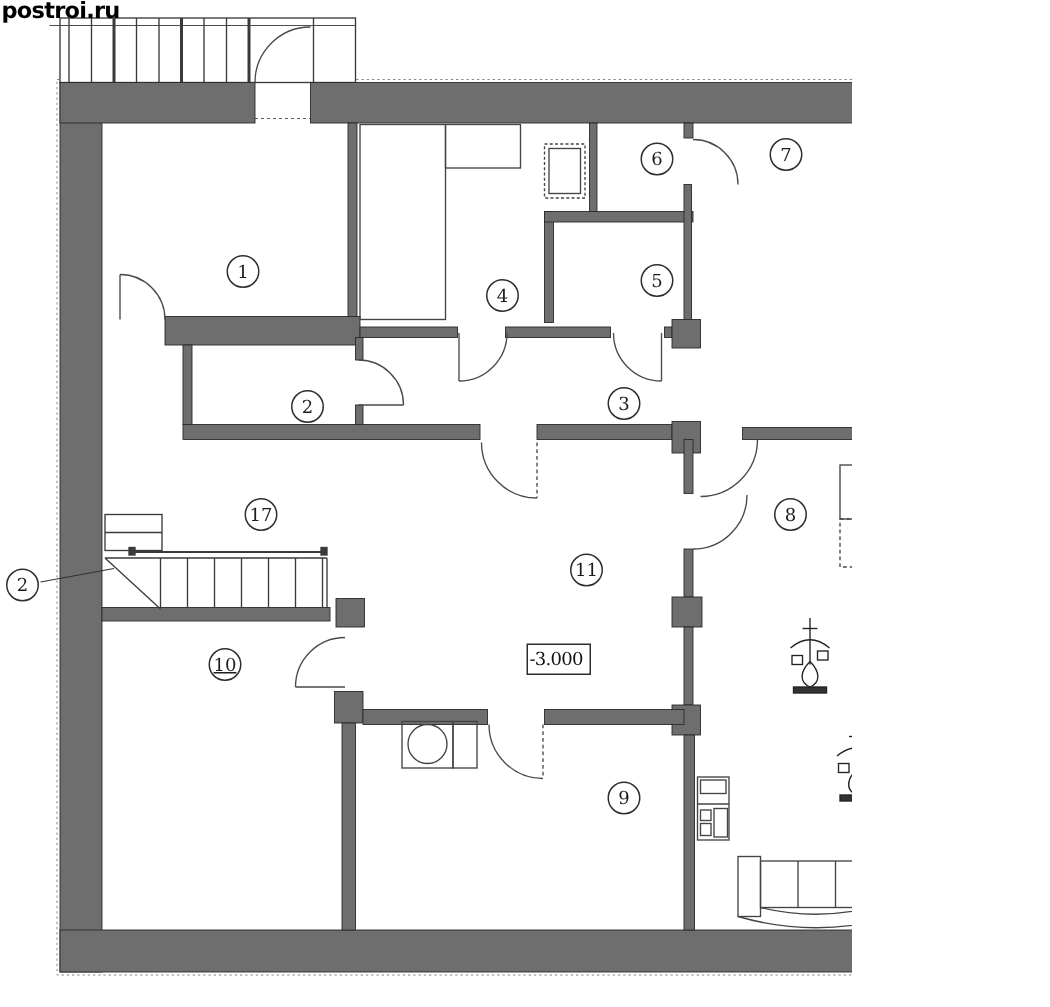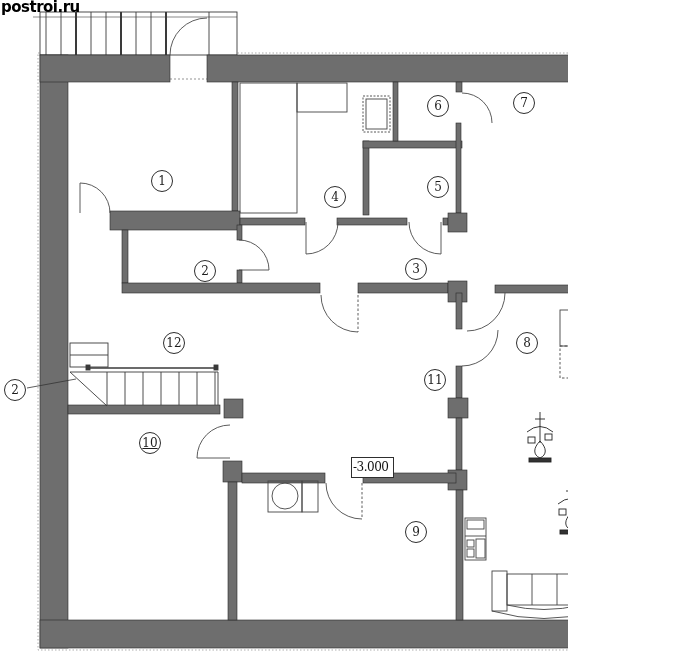--- a/index.html
+++ b/index.html
@@ -22,21 +22,20 @@
     position:absolute;width:22px;height:22px;border:1px solid #2e2e2e;
     border-radius:50%;background:#fff;box-sizing:border-box;
     display:flex;align-items:center;justify-content:center;
     font-size:12px;color:#1c1c1c;line-height:1;
   }
   .elevation-box{
     position:absolute;left:351px;top:429px;width:43px;height:21px;
     border:1px solid #2e2e2e;background:#fff;box-sizing:border-box;
     font-size:12px;color:#111;line-height:19px;padding-left:1px;
     letter-spacing:-0.5px;
-    margin-top:28px;
   }
 </style>
 </head>
 <body>
 
 <div class="plan-canvas">
 
   <svg class="plan-svg" width="700" height="671" viewBox="0 0 700 671">
 
     <g stroke="#777" stroke-width="0.6" fill="none" stroke-dasharray="1.5 2">
@@ -261,17 +260,17 @@
       <div class="room-circle" style="left: 151px; top: 170px;">1</div>
       <div class="room-circle" style="left: 194px; top: 260px;">2</div>
       <div class="room-circle" style="left: 405px; top: 258px;">3</div>
       <div class="room-circle" style="left: 324px; top: 186px;">4</div>
       <div class="room-circle" style="left: 427px; top: 176px;">5</div>
       <div class="room-circle" style="left: 427px; top: 95px;">6</div>
       <div class="room-circle" style="left: 513px; top: 92px;">7</div>
       <div class="room-circle" style="left: 516px; top: 332px;">8</div>
       <div class="room-circle" style="left: 405px; top: 521px;">9</div>
       <div class="room-circle" style="left: 139px; top: 432px; text-decoration: underline;">10</div>
-      <div class="room-circle" style="left: 424px; top: 369px;">11</div>
-      <div class="room-circle" style="left: 163px; top: 332px;">12</div>
+      <div class="room-circle" style="left: 380px; top: 369px;">11</div>
+      <div class="room-circle" style="left: 163px; top: 332px;">17</div>
       <div class="room-circle" style="left: 4px; top: 379px;">2</div>
     </div>
 </div>
 
 </body></html>

